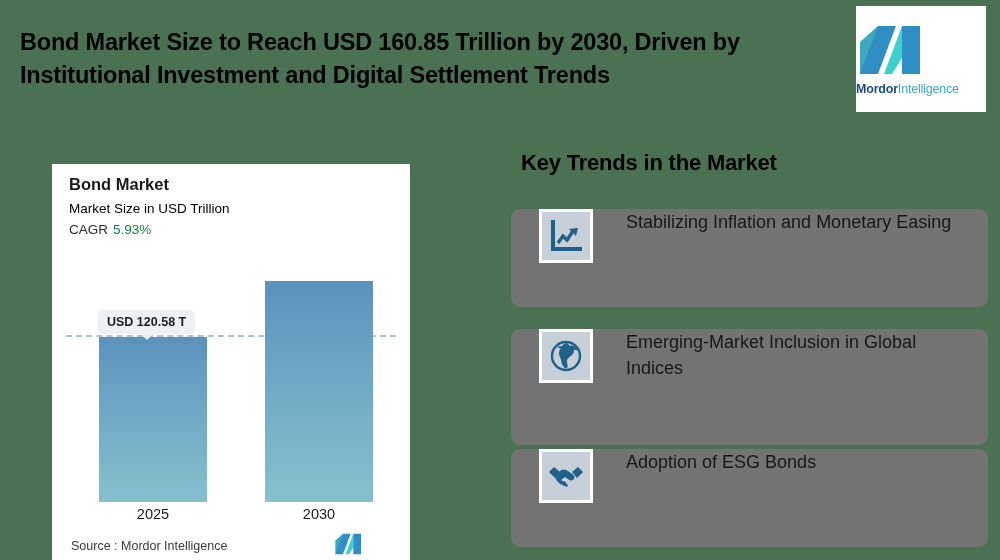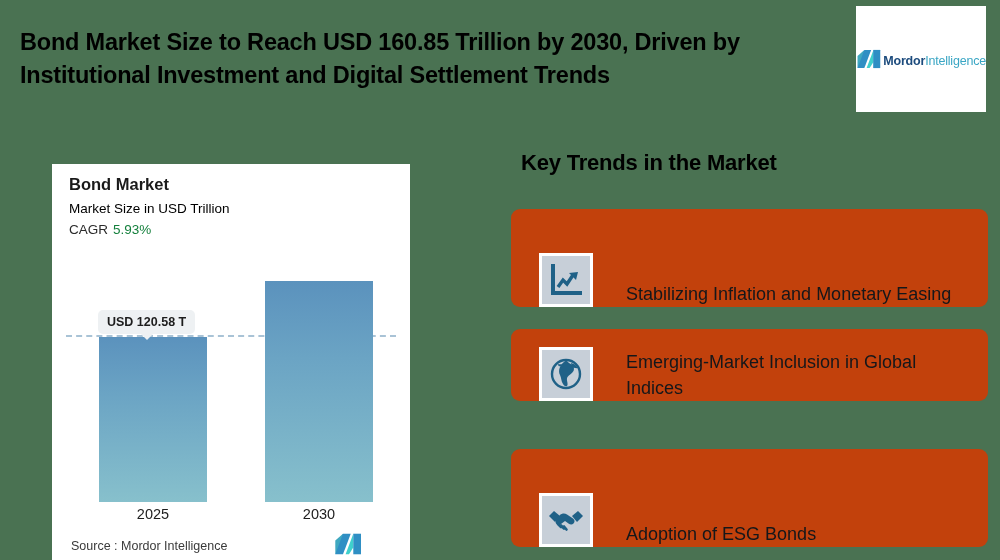--- a/index.html
+++ b/index.html
@@ -34,22 +34,21 @@
     letter-spacing: -0.2px;
   }
   #logo-box {
     position: absolute;
     left: 856px;
     top: 6px;
     width: 130px;
     height: 106px;
     background: #ffffff;
     display: flex;
-    flex-direction: row;
-    align-items: center;
+    flex-direction: column;
     justify-content: center;
   }
   #logo-mark {
     width: 72px;
     height: 56px;
     display: block;
   }
   #logo-text {
     margin-top: 4px;
     font-size: 12.5px;
@@ -164,27 +163,27 @@
     top: 150px;
     font-size: 22px;
     font-weight: bold;
     color: #000000;
     letter-spacing: -0.2px;
   }
   .trend-card {
     position: absolute;
     left: 511px;
     width: 477px;
-    background: #c2410c;
+    background: #737373;
     border-radius: 9px;
     display: flex;
-    align-items: flex-end;
+    align-items: flex-start;
   }
   #trend-card-0 { top: 209px; height: 98px; }
-  #trend-card-1 { top: 329px; height: 72px; }
+  #trend-card-1 { top: 329px; height: 116px; }
   #trend-card-2 { top: 449px; height: 98px; }
 
   .trend-icon-frame {
     width: 54px;
     height: 54px;
     margin-left: 28px;
     background: #c7cfd8;
     border: 3px solid #ffffff;
     box-sizing: border-box;
     display: flex;

